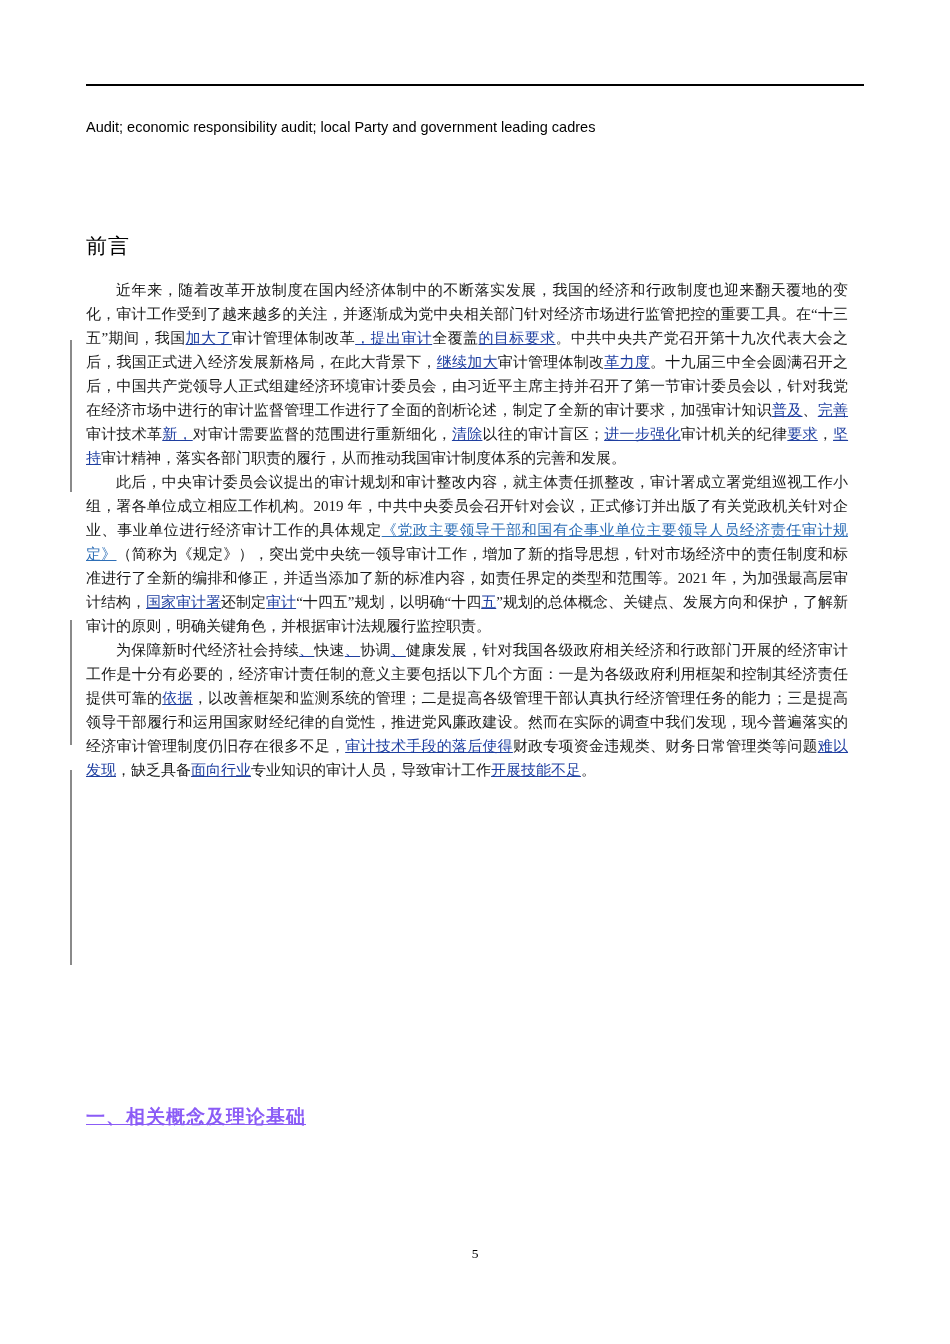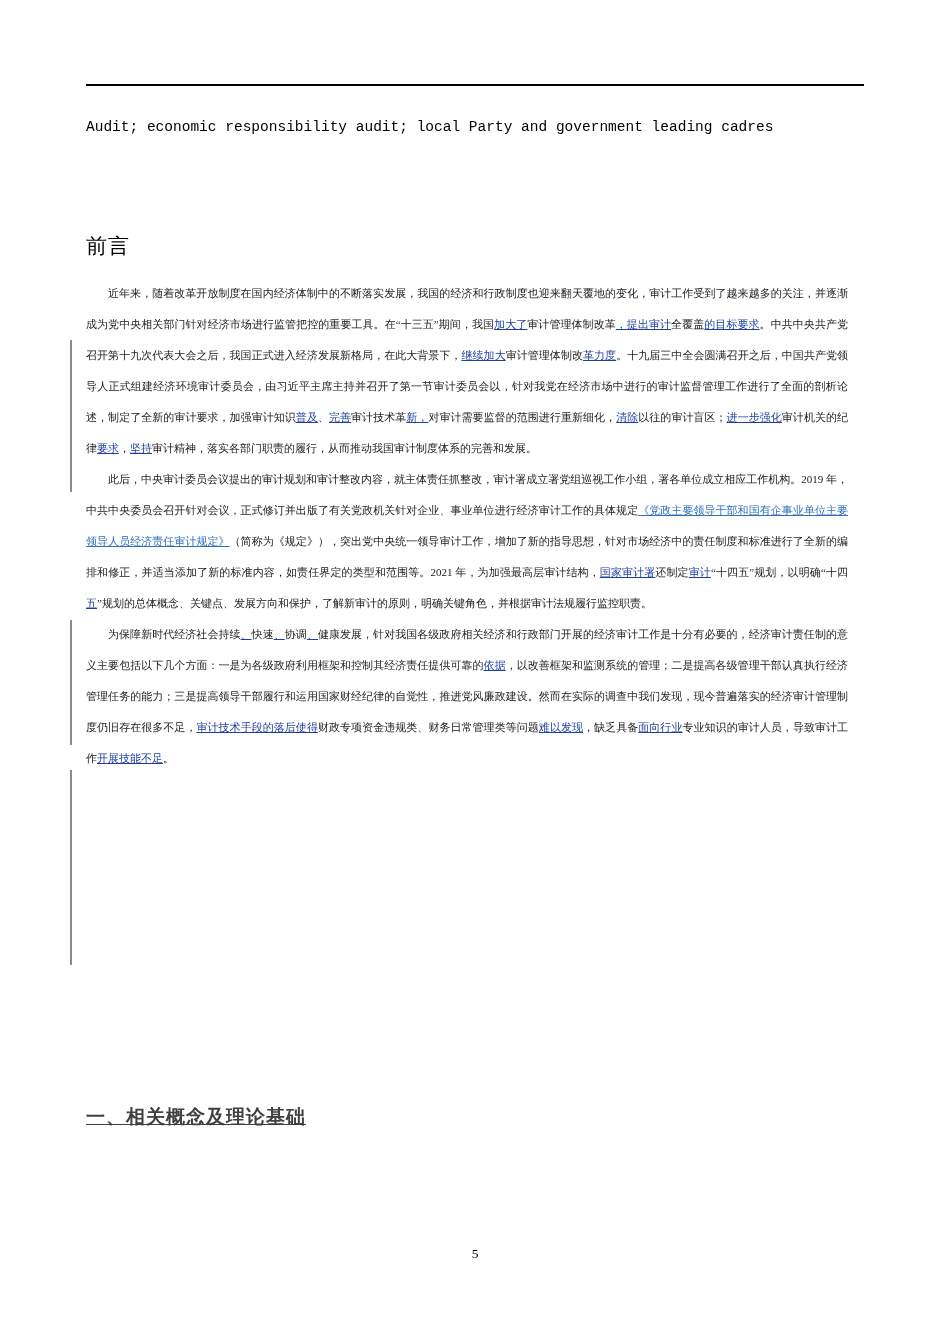--- a/index.html
+++ b/index.html
@@ -24,21 +24,21 @@
     top: 84px;
     width: 778px;
     height: 2px;
     background: #000000;
   }
   .keywords-en {
     position: absolute;
     left: 86px;
     top: 117px;
     width: 790px;
-    font-family: Liberation Mono, monospace;
+    font-family: Liberation Sans, sans-serif;
     font-size: 14.5px;
     line-height: 20px;
     color: #000000;
   }
   .section-title {
     position: absolute;
     left: 86px;
     top: 232px;
     font-family: "Liberation Sans", "DejaVu Sans", sans-serif;
     font-size: 21px;
@@ -50,22 +50,22 @@
   .body-block {
     position: absolute;
     left: 86px;
     top: 278px;
     width: 778px;
   }
   p.para {
     margin: 0 16px 0 0;
     text-indent: 2em;
     text-align: justify;
-    font-size: 11px;
-    line-height: 31px;
+    font-size: 15px;
+    line-height: 24px;
     font-family: "Liberation Serif", "DejaVu Serif", serif;
     color: #1a1a1a;
     word-break: break-all;
   }
   .u-blue {
     color: #1f3fa0;
     text-decoration: underline;
   }
   .u-teal {
     color: #2e6fb7;
@@ -76,21 +76,21 @@
     width: 2px;
     background: #8a8a8a;
   }
   .heading-1 {
     position: absolute;
     left: 86px;
     top: 1104px;
     font-family: "Liberation Sans", "DejaVu Sans", sans-serif;
     font-size: 19px;
     font-weight: bold;
-    color: #404040;
+    color: #8b5cf6;
     text-decoration: underline;
     letter-spacing: 1px;
     text-align: center;
   }
   .page-number {
     position: absolute;
     left: 0;
     right: 0;
     top: 1246px;
     text-align: center;

